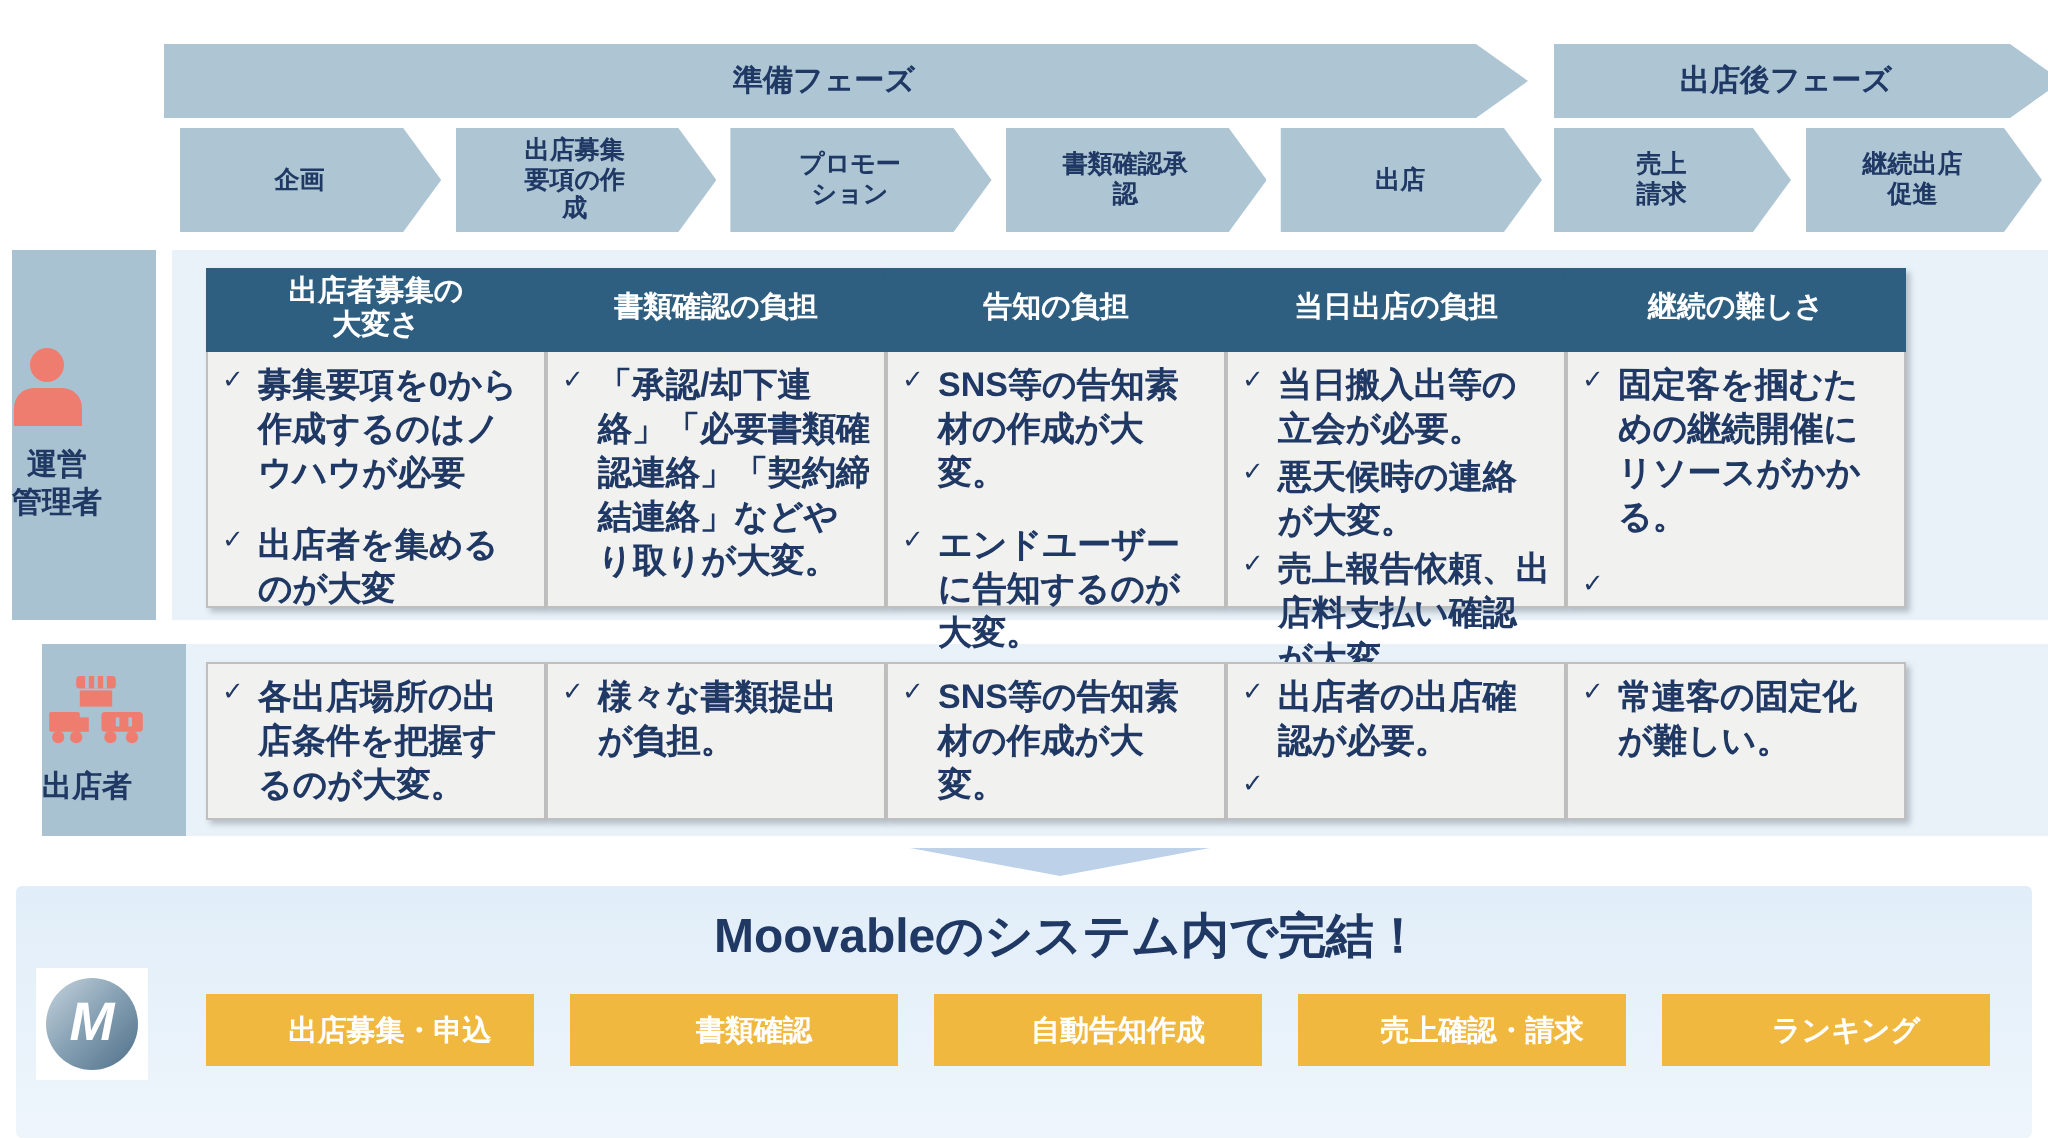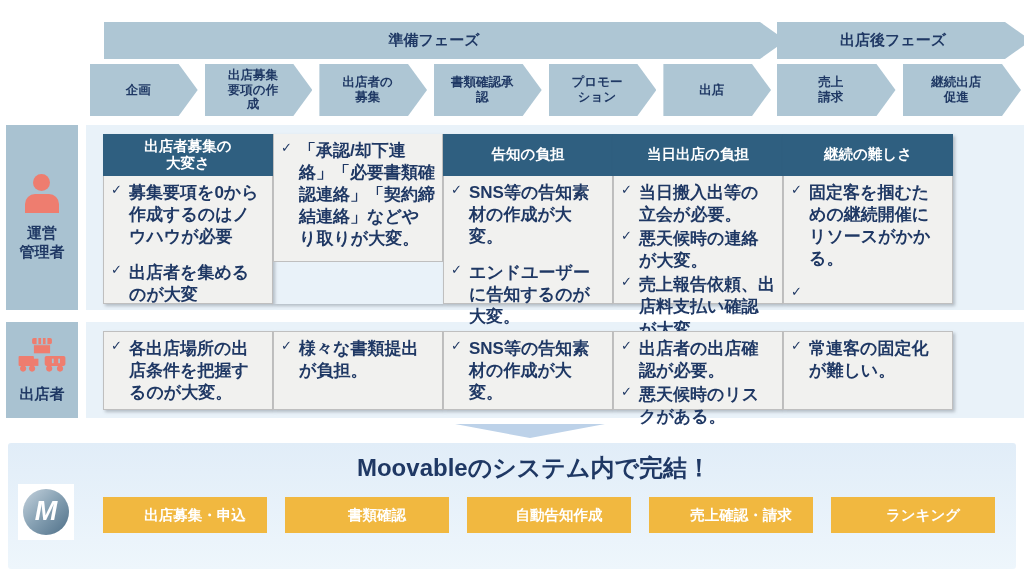--- a/index.html
+++ b/index.html
@@ -12,44 +12,44 @@
   }
   
   .banner{
     position:absolute;top:22px;height:37px;
     background:var(--chevron-blue,#aec6d4);
     clip-path:polygon(0 0,calc(100% - 26px) 0,100% 50%,calc(100% - 26px) 100%,0 100%);
     display:flex;align-items:center;justify-content:center;
     font-weight:bold;font-size:15px;color:var(--navy,#1f3864);
     padding-right:22px;
   }
-  .banner-prep{left:104px;width:682px;align-items:center;}
+  .banner-prep{left:82px;width:682px;align-items:center;}
   .banner-post{left:777px;width:254px;}
   
   .steps{position:absolute;top:64px;height:52px;display:flex;gap:7px;}
   .steps-prep{left:90px;width:681px;}
   .steps-post{left:777px;width:244px;}
   .step{
     flex:1;background:var(--chevron-blue,#aec6d4);
     clip-path:polygon(0 0,calc(100% - 19px) 0,100% 50%,calc(100% - 19px) 100%,0 100%);
     display:flex;align-items:center;justify-content:center;text-align:center;
     white-space:pre-line;font-weight:bold;font-size:12.5px;line-height:1.18;
     color:var(--navy,#1f3864);padding:2px 16px 2px 5px;
   }
   
   .band{position:absolute;left:86px;width:938px;background:var(--band-blue,#e9f2f9);}
   .band1{top:125px;height:185px;}
   .band2{top:322px;height:96px;}
   
   .sidebar{
     position:absolute;left:6px;width:72px;background:var(--sidebar-blue,#a9c2d1);
-    display:flex;flex-direction:column;align-items:center;justify-content:center;
+    display:flex;flex-direction:column;align-items:flex-start;justify-content:center;
   }
   .sidebar1{top:125px;height:185px;}
-  .sidebar2{top:322px;height:96px;}
+  .sidebar2{top:322px;height:96px;margin-left:15px;}
   .actor-label{
     font-weight:bold;font-size:15px;line-height:1.25;text-align:center;
     white-space:pre-line;color:var(--navy,#1f3864);margin-top:10px;
   }
   .person-icon{position:relative;width:36px;height:40px;}
   .person-icon .head{
     position:absolute;left:9px;top:0;width:17px;height:17px;border-radius:50%;
     background:var(--salmon,#ee7d6f);
   }
   .person-icon .pbody{
@@ -125,26 +125,24 @@
   </div>
   <div class="banner banner-post">
     <span>出店後フェーズ</span>
   </div>
 
   <div class="steps steps-prep">
       <div class="step">企画</div>
       <div class="step">出店募集
 要項の作
 成</div>
-      <div class="step">出店者の
-募集</div>
+      <div class="step">プロモー
+ション</div>
       <div class="step">書類確認承
 認</div>
-      <div class="step">プロモー
-ション</div>
       <div class="step">出店</div>
     </div>
   <div class="steps steps-post">
       <div class="step">売上
 請求</div>
       <div class="step">継続出店
 促進</div>
     </div>
 
   <div class="band band1"></div>
@@ -192,20 +190,21 @@
             <span class="check">✓</span>
             <span class="btext">募集要項を0から作成するのはノウハウが必要</span>
           </div>
           <div class="bullet">
             <span class="check">✓</span>
             <span class="btext">出店者を集めるのが大変</span>
           </div>
         </div>
       </div>
       <div class="card loose">
+        <div class="card-header">書類確認の負担</div>
         <div class="card-body">
           <div class="bullet">
             <span class="check">✓</span>
             <span class="btext">「承認/却下連絡」「必要書類確認連絡」「契約締結連絡」などやり取りが大変。</span>
           </div>
         </div>
       </div>
       <div class="card loose">
         <div class="card-header">告知の負担</div>
         <div class="card-body">
@@ -275,21 +274,20 @@
         </div>
       </div>
       <div class="card">
         <div class="card-body">
           <div class="bullet">
             <span class="check">✓</span>
             <span class="btext">出店者の出店確認が必要。</span>
           </div>
           <div class="bullet">
             <span class="check">✓</span>
-            <span class="btext">悪天候時のリスクがある。</span>
           </div>
         </div>
       </div>
       <div class="card">
         <div class="card-body">
           <div class="bullet">
             <span class="check">✓</span>
             <span class="btext">常連客の固定化が難しい。</span>
           </div>
         </div>

